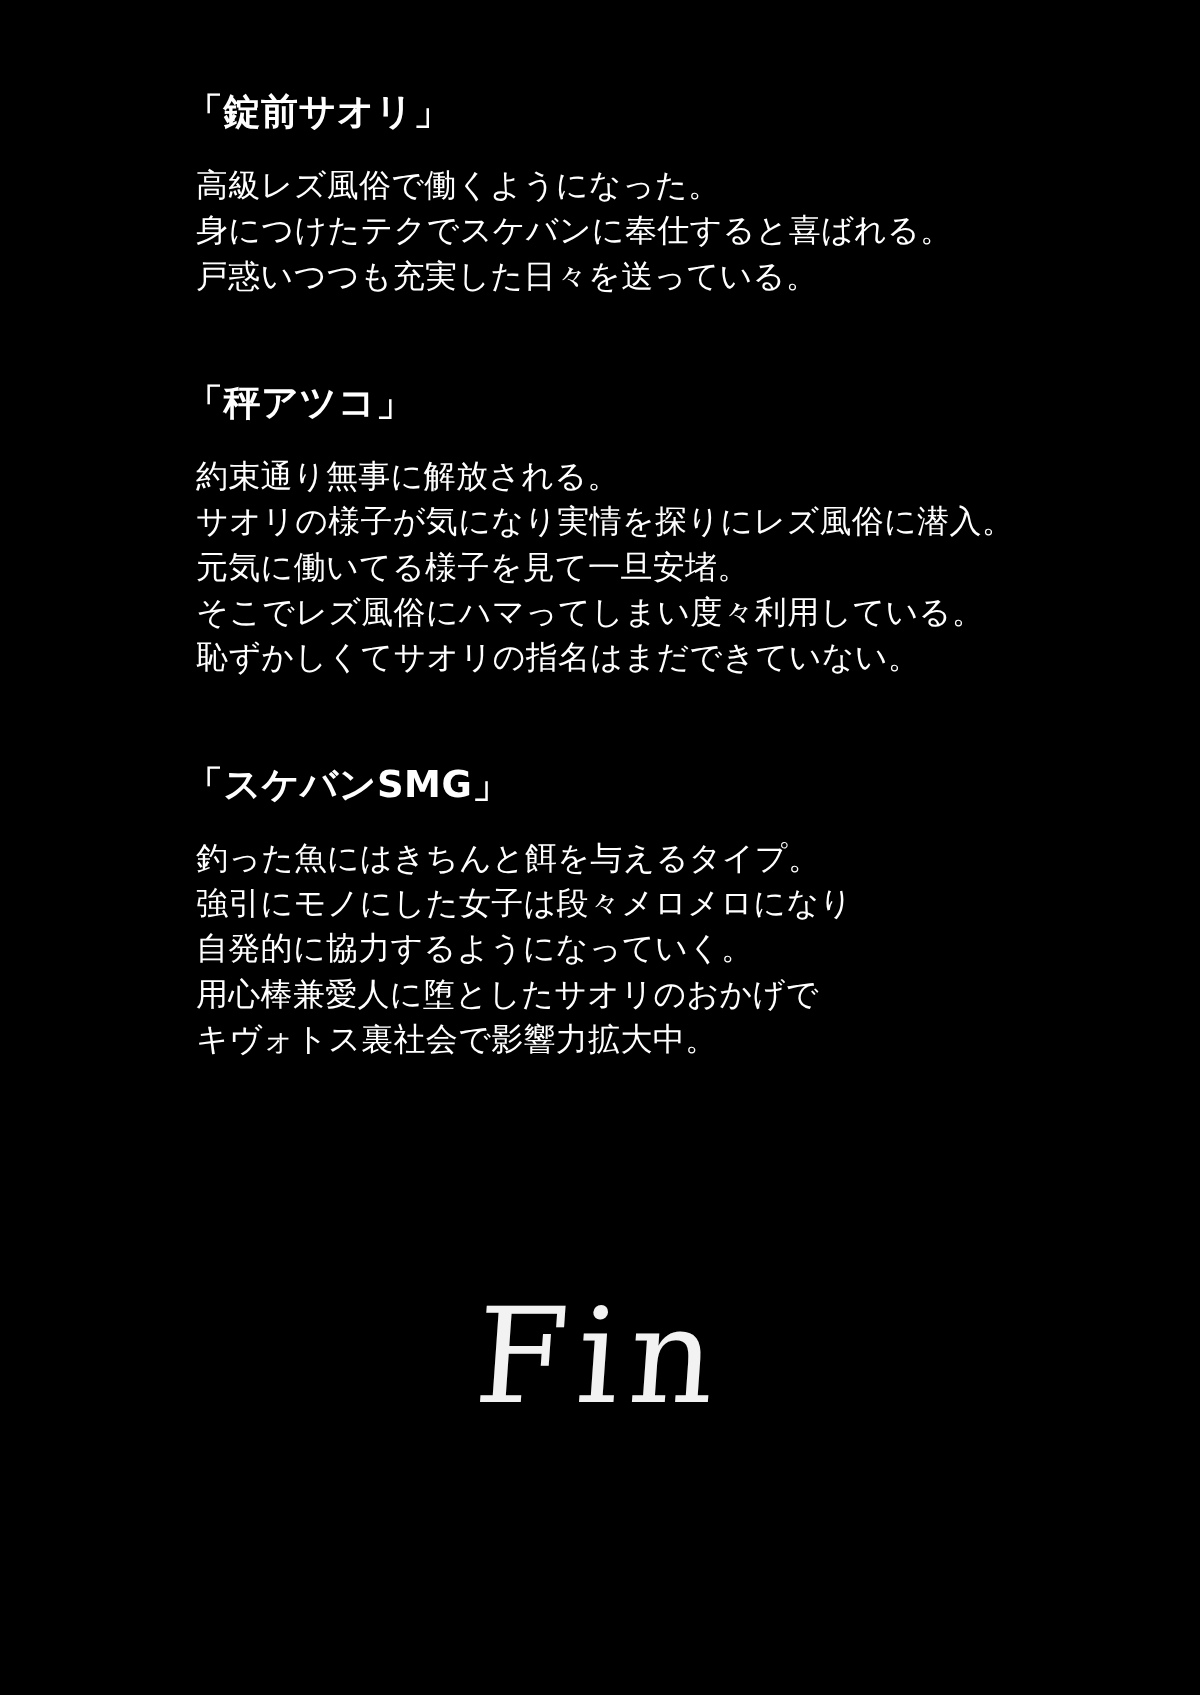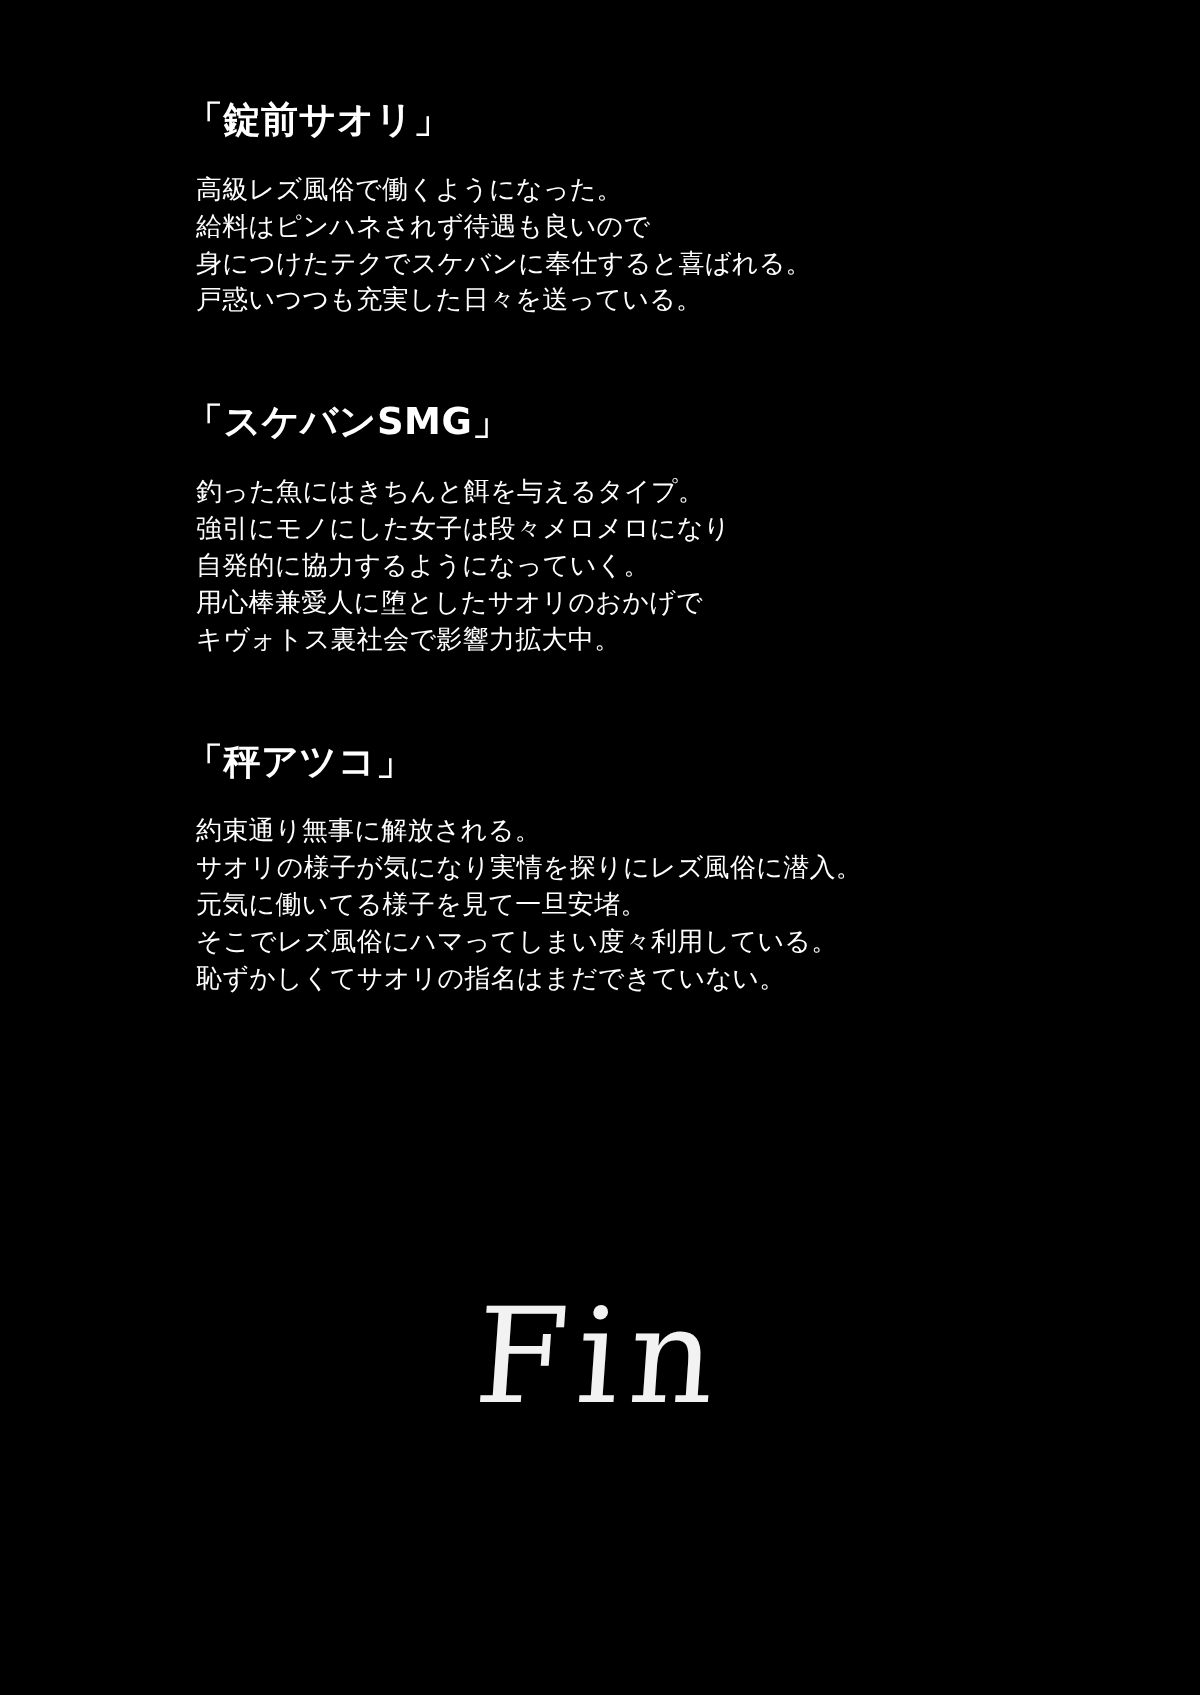--- a/index.html
+++ b/index.html
@@ -17,39 +17,39 @@
     color: #ffffff;
   }
   .page {
     position: absolute;
     inset: 0;
     background: #000000;
   }
   .content {
     position: absolute;
     left: 186px;
-    top: 100px;
+    top: 92px;
     width: 900px;
   }
   .section {
     margin: 0 0 84px 0;
   }
   .section:last-of-type {
     margin-bottom: 0;
   }
   .section-title {
     font-size: 37px;
     font-weight: 700;
     line-height: 1.1;
     letter-spacing: 0.5px;
     margin: 0 0 30px 0;
     white-space: nowrap;
   }
   .section-body {
-    font-size: 26px;
+    font-size: 32px;
     line-height: 1.42;
     letter-spacing: 0.3px;
     margin: 0;
   }
   .section-body .line {
     display: block;
     white-space: nowrap;
     padding-left: 10px;
   }
   .fin-wrap {
@@ -74,47 +74,46 @@
 <body>
 
 <div class="page">
 
   <div class="content">
 
     <div class="section">
       <h2 class="section-title">「錠前サオリ」</h2>
       <div class="section-body">
         <span class="line">高級レズ風俗で働くようになった。</span>
-        <span class="line">給料はピンハネされず待遇も良いので</span>
         <span class="line">身につけたテクでスケバンに奉仕すると喜ばれる。</span>
         <span class="line">戸惑いつつも充実した日々を送っている。</span>
+      </div>
+    </div>
+
+    <div class="section">
+      <h2 class="section-title">「秤アツコ」</h2>
+      <div class="section-body">
+        <span class="line">約束通り無事に解放される。</span>
+        <span class="line">サオリの様子が気になり実情を探りにレズ風俗に潜入。</span>
+        <span class="line">元気に働いてる様子を見て一旦安堵。</span>
+        <span class="line">そこでレズ風俗にハマってしまい度々利用している。</span>
+        <span class="line">恥ずかしくてサオリの指名はまだできていない。</span>
       </div>
     </div>
 
     <div class="section">
       <h2 class="section-title">「スケバンSMG」</h2>
       <div class="section-body">
         <span class="line">釣った魚にはきちんと餌を与えるタイプ。</span>
         <span class="line">強引にモノにした女子は段々メロメロになり</span>
         <span class="line">自発的に協力するようになっていく。</span>
         <span class="line">用心棒兼愛人に堕としたサオリのおかげで</span>
         <span class="line">キヴォトス裏社会で影響力拡大中。</span>
       </div>
     </div>
 
-    <div class="section">
-      <h2 class="section-title">「秤アツコ」</h2>
-      <div class="section-body">
-        <span class="line">約束通り無事に解放される。</span>
-        <span class="line">サオリの様子が気になり実情を探りにレズ風俗に潜入。</span>
-        <span class="line">元気に働いてる様子を見て一旦安堵。</span>
-        <span class="line">そこでレズ風俗にハマってしまい度々利用している。</span>
-        <span class="line">恥ずかしくてサオリの指名はまだできていない。</span>
-      </div>
-    </div>
-
   </div>
 
   <div class="fin-wrap">
     <span class="fin">Fin</span>
   </div>
 
 </div>
 
 </body></html>

